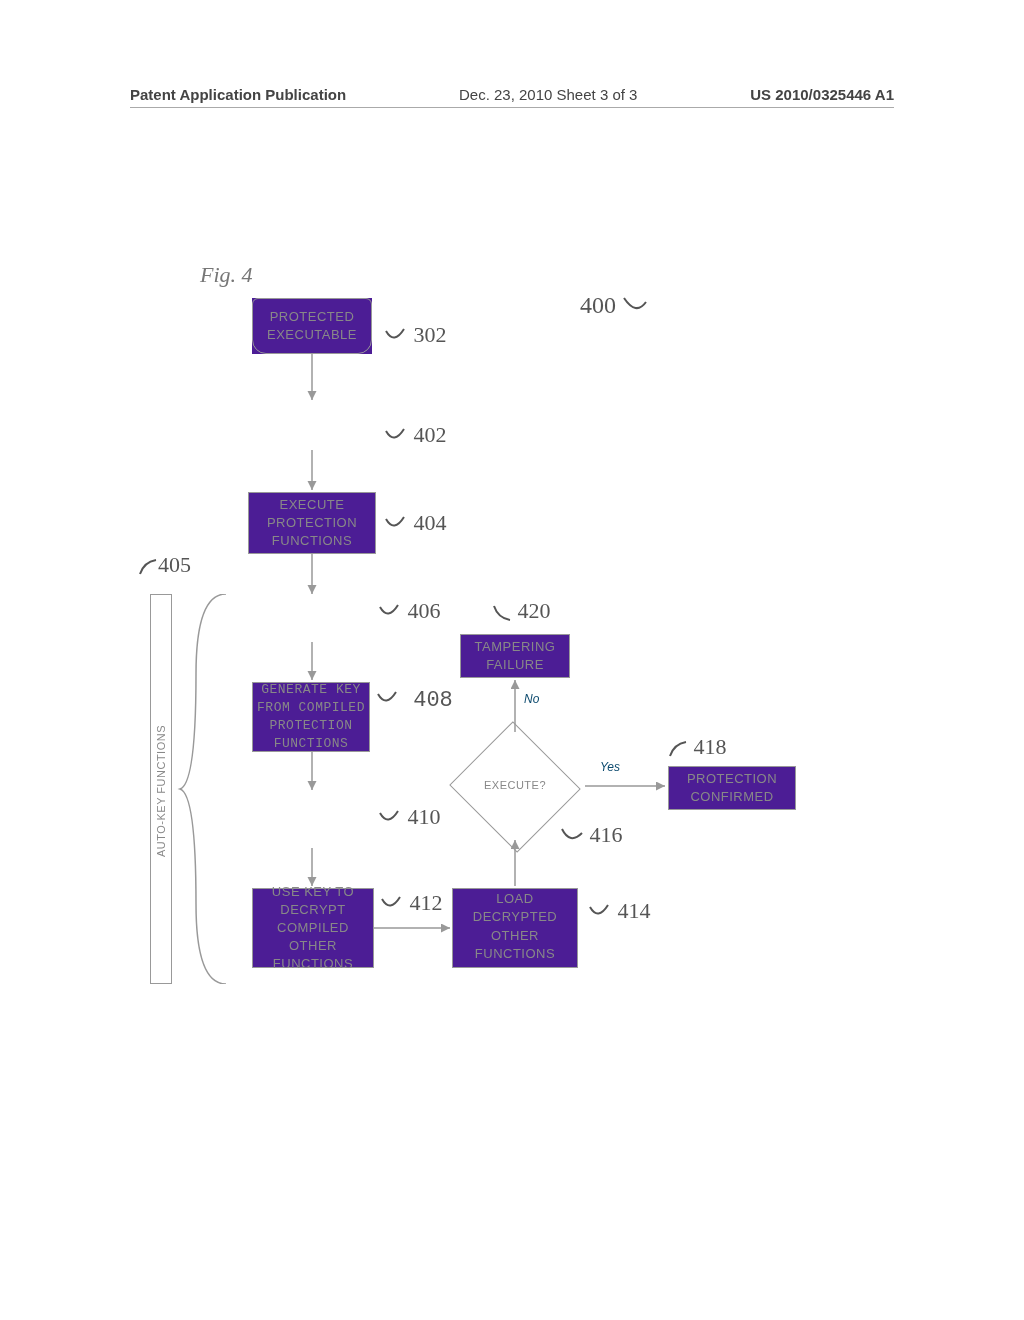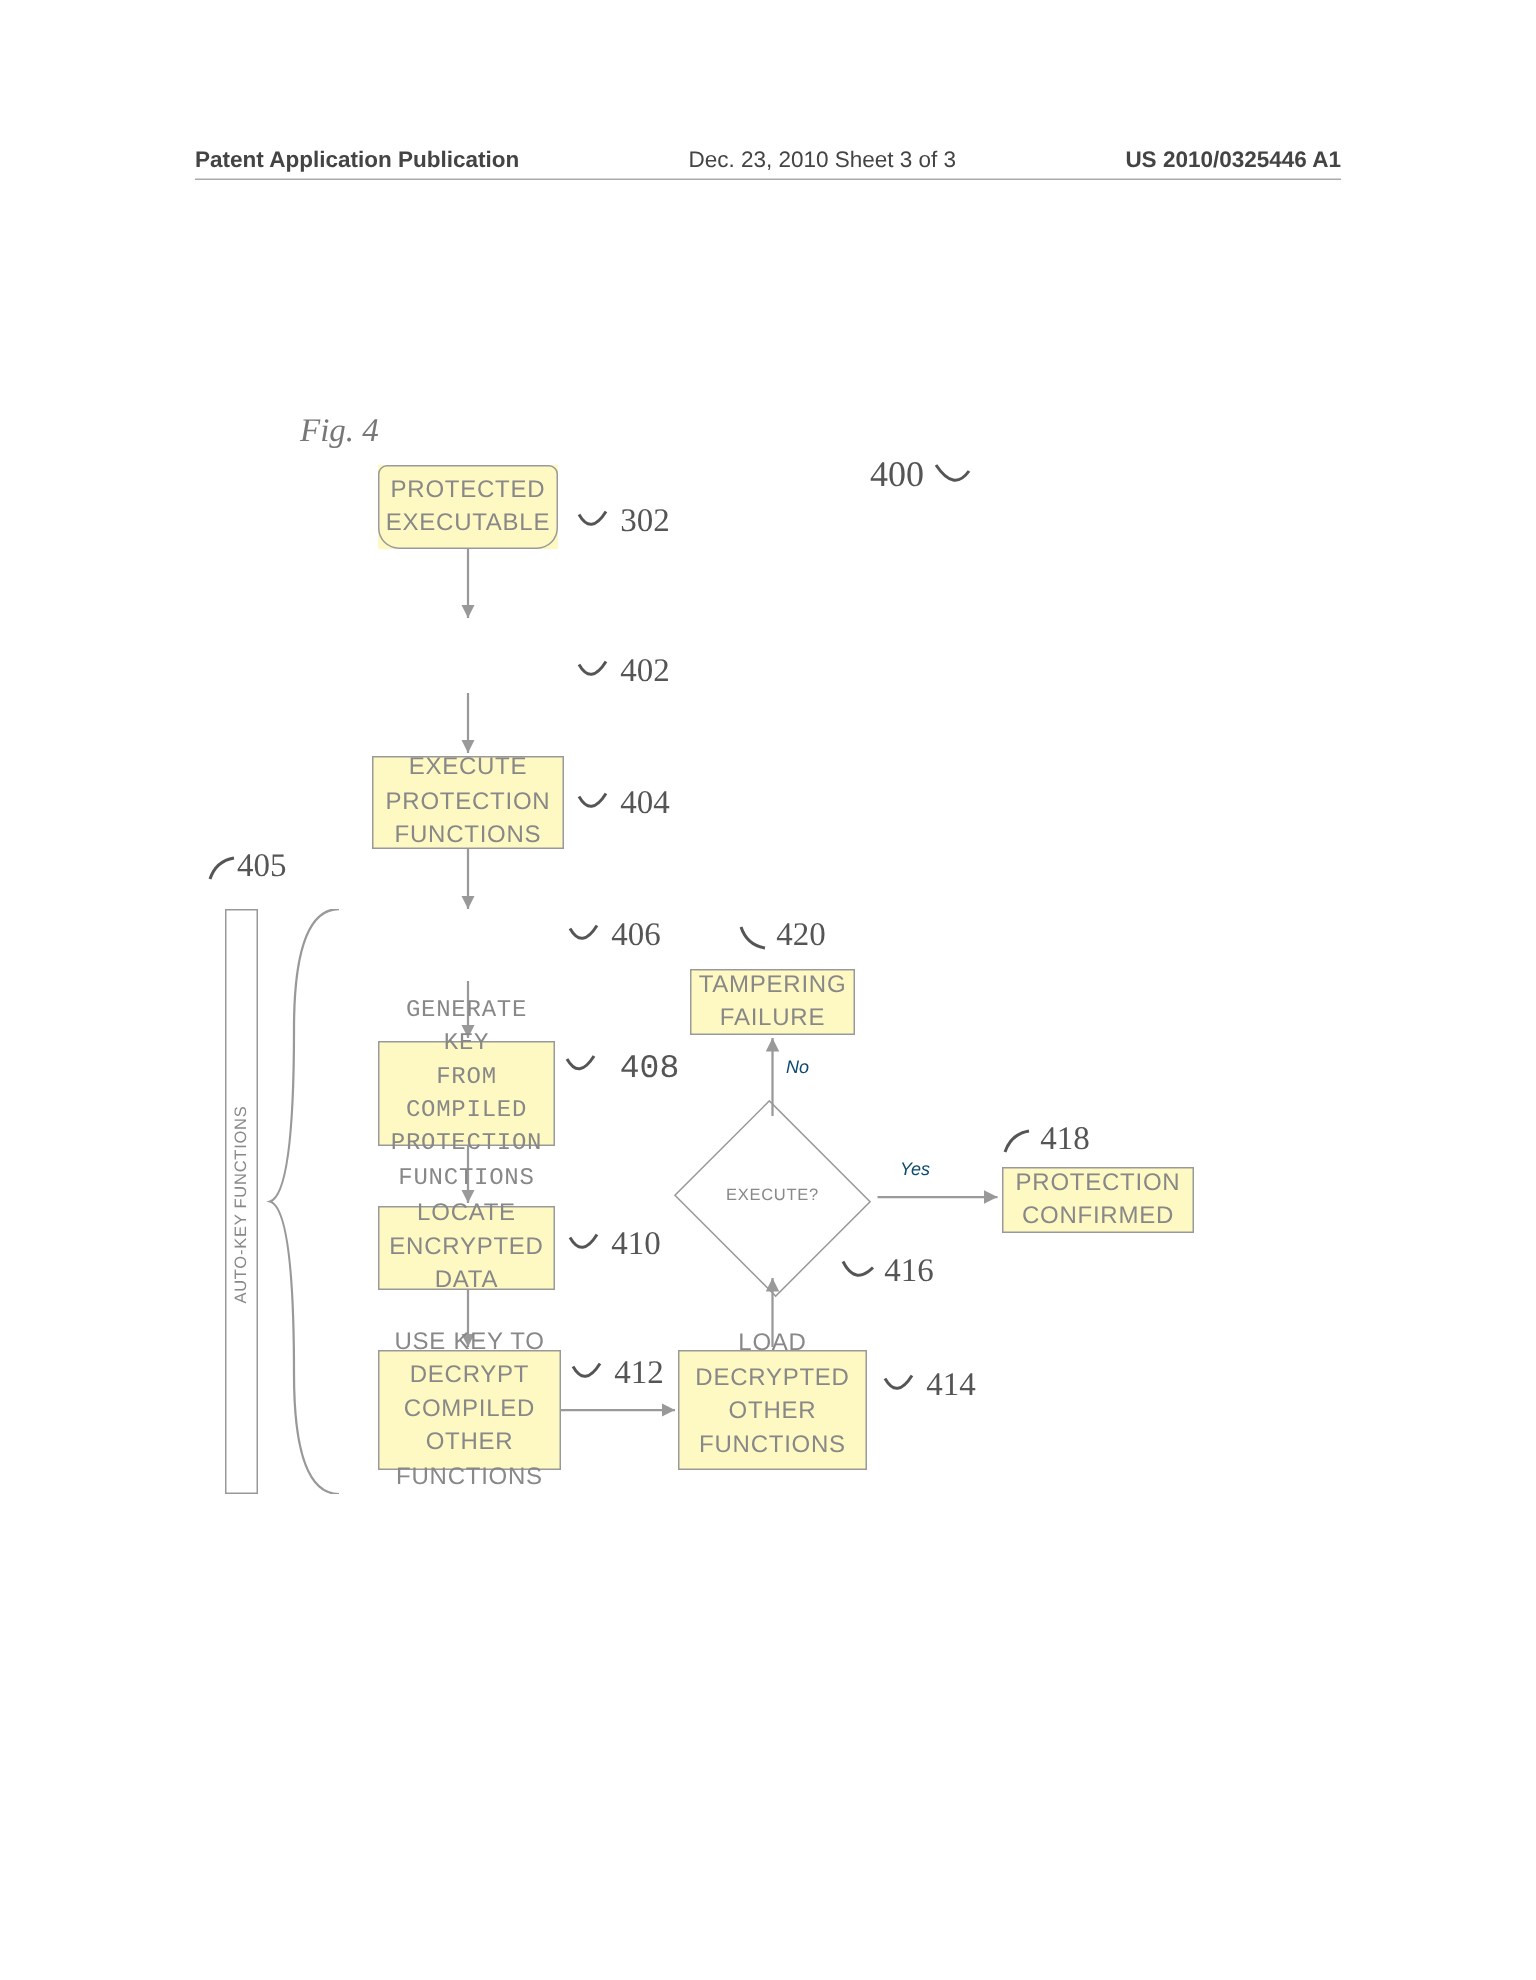--- a/index.html
+++ b/index.html
@@ -5,21 +5,21 @@
   * { box-sizing: border-box; margin: 0; padding: 0; }
   body {
     width: 1024px;
     height: 1320px;
     background: #fff;
     font-family: Arial, Helvetica, sans-serif;
     position: relative;
   }
   .page {
     position: absolute;
-    left: 0; top: 14px;
+    left: 0; top: 2px;
     width: 1024px;
     height: 1054px;
   }
   .header {
     position: absolute;
     top: 84px;
     left: 130px;
     right: 130px;
     display: flex;
     justify-content: space-between;
@@ -57,23 +57,23 @@
     position: absolute;
     left: 120px;
     top: 290px;
     width: 780px;
     height: 840px;
   }
 
   .node {
     position: absolute;
     border: 1.5px solid #999;
-    background: #fef9c3;
+    background: #4c1d95;
     color: #888;
-    font-size: 16px;
+    font-size: 13px;
     text-align: center;
     display: flex;
     align-items: center;
     justify-content: center;
     letter-spacing: 0.5px;
   }
   .node .txt { padding: 4px; line-height: 1.4; }
   .document-inner {
     border: 1.5px solid #999;
     width: 100%;
@@ -253,25 +253,20 @@
 PROTECTION
 FUNCTIONS</div>
     </div>
     <div class="ref" style="left:256px; top:396px;font-family:Liberation Mono, monospace;">
       <svg class="tick" width="24" height="20">
           <path d="M2 4 Q 10 18 20 2" stroke="#555" stroke-width="2" fill="none"></path>
         </svg>
       <span>408</span>
     </div>
 
-    <div class="node" style="left:132px; top:500px; width:118px; height:56px;">
-      <div class="txt" style="white-space:pre-line;">LOCATE
-ENCRYPTED
-DATA</div>
-    </div>
     <div class="ref" style="left:258px; top:512px;">
       <svg class="tick" width="24" height="20">
           <path d="M2 4 Q 10 18 20 2" stroke="#555" stroke-width="2" fill="none"></path>
         </svg>
       <span>410</span>
     </div>
 
     <div class="node" style="left:132px; top:596px; width:122px; height:80px;">
       <div class="txt" style="white-space:pre-line;">USE KEY TO
 DECRYPT

